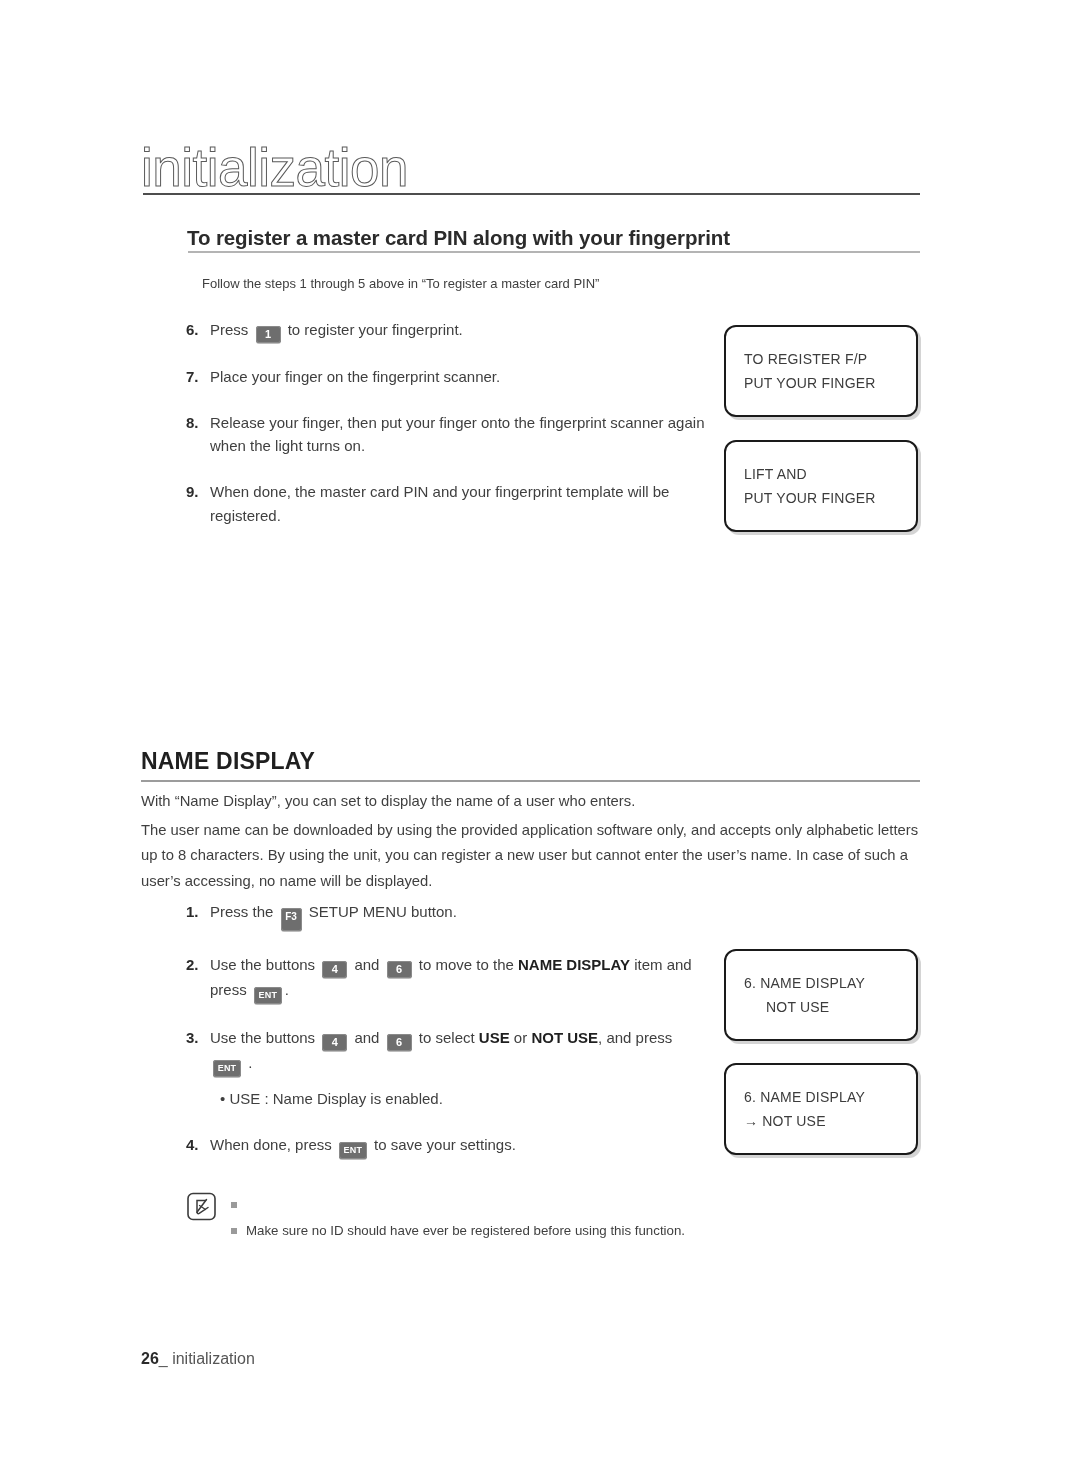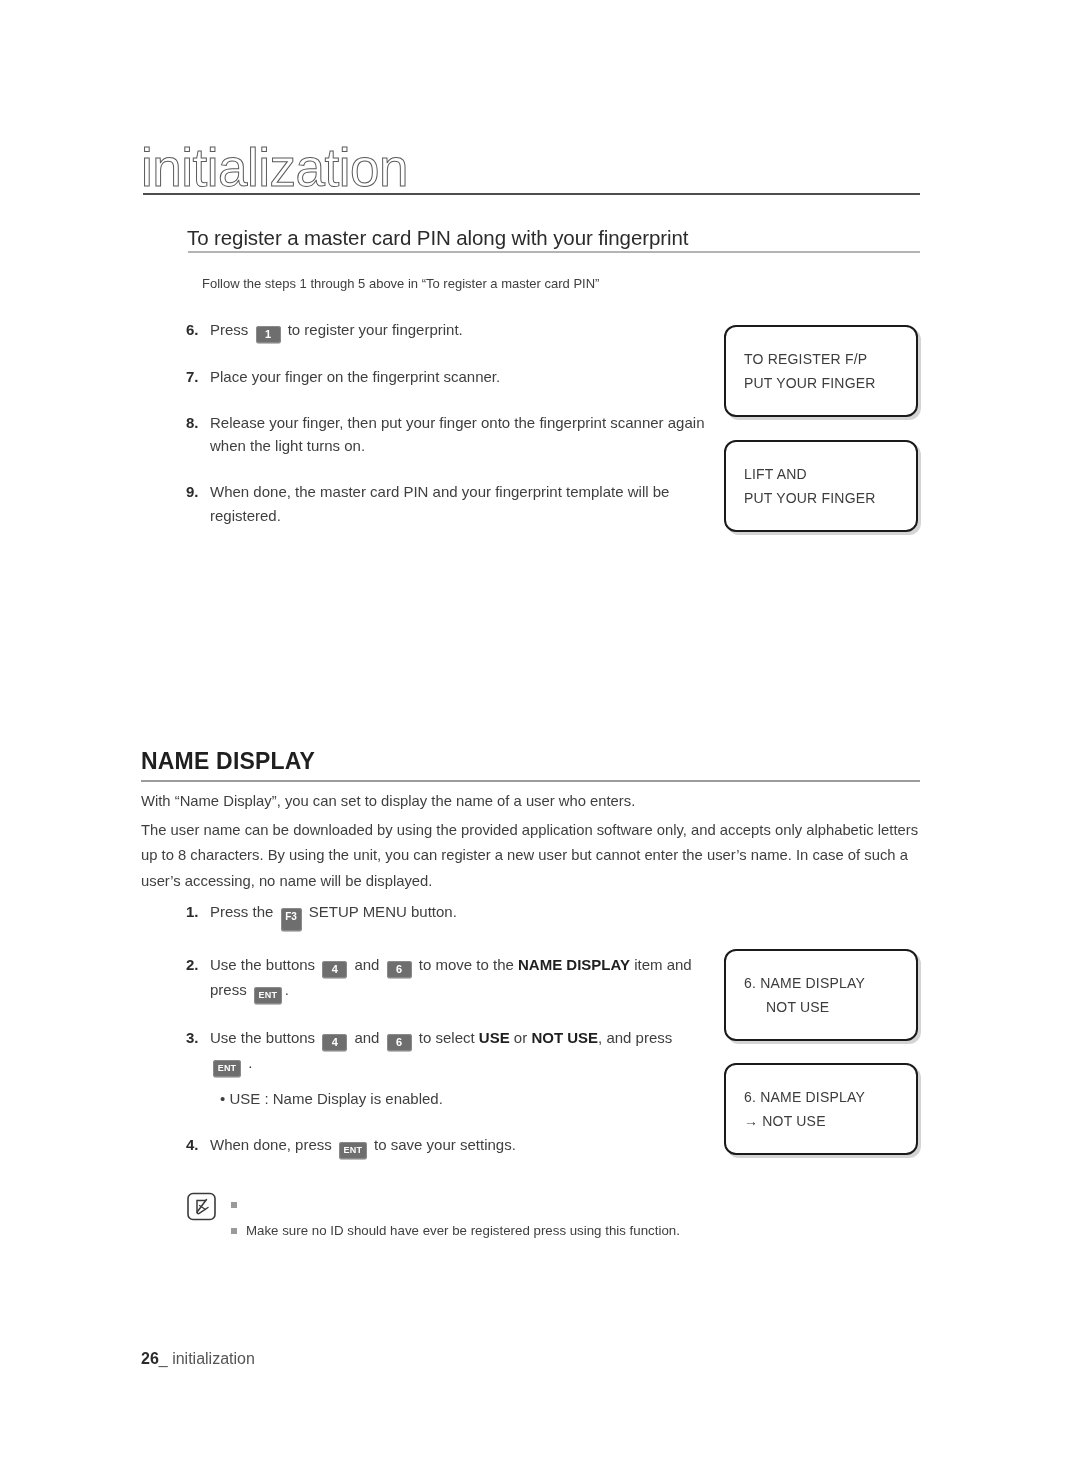--- a/index.html
+++ b/index.html
@@ -43,21 +43,21 @@
     height: 2px;
     background: #4d4d4d;
   }
 
   
   .sub-heading {
     position: absolute;
     left: 187px;
     top: 226px;
     font-size: 20.5px;
-    font-weight: normal;
+    font-weight: bold;
     color: #2b2b2b;
     letter-spacing: -0.1px;
     white-space: nowrap;
   }
   .sub-heading-rule {
     position: absolute;
     left: 188px;
     top: 251px;
     width: 732px;
     height: 2px;
@@ -358,21 +358,21 @@
     <span class="note-icon">
       <svg viewBox="0 0 32 30" width="32" height="30" xmlns="http://www.w3.org/2000/svg">
         <rect x="2" y="1.5" width="27" height="26" rx="5" ry="5" fill="none" stroke="#3b3b3b" stroke-width="1.6"></rect>
         <path d="M11 20.5 L11 8.5 L19.5 8.5" fill="none" stroke="#3b3b3b" stroke-width="1.5" stroke-linecap="round"></path>
         <path d="M20.5 7.5 L11.5 19.5 C10.5 20.9 11.8 22.3 13.2 21.4 L22 15.5" fill="none" stroke="#3b3b3b" stroke-width="1.5" stroke-linecap="round" stroke-linejoin="round"></path>
         <path d="M13.5 13.5 L19.5 17.5" fill="none" stroke="#3b3b3b" stroke-width="1.3" stroke-linecap="round"></path>
       </svg>
     </span>
     <div class="note-list">
       <div class="note-item"><span class="sq"></span></div>
-      <div class="note-item"><span class="sq"></span><span>Make sure no ID should have ever be registered press using this function.</span></div>
+      <div class="note-item"><span class="sq"></span><span>Make sure no ID should have ever be registered before using this function.</span></div>
     </div>
   </div>
 
   <div class="footer">
     <span class="pg">26</span><span>_</span>
     <span>initialization</span>
   </div>
 
 </div>
 

